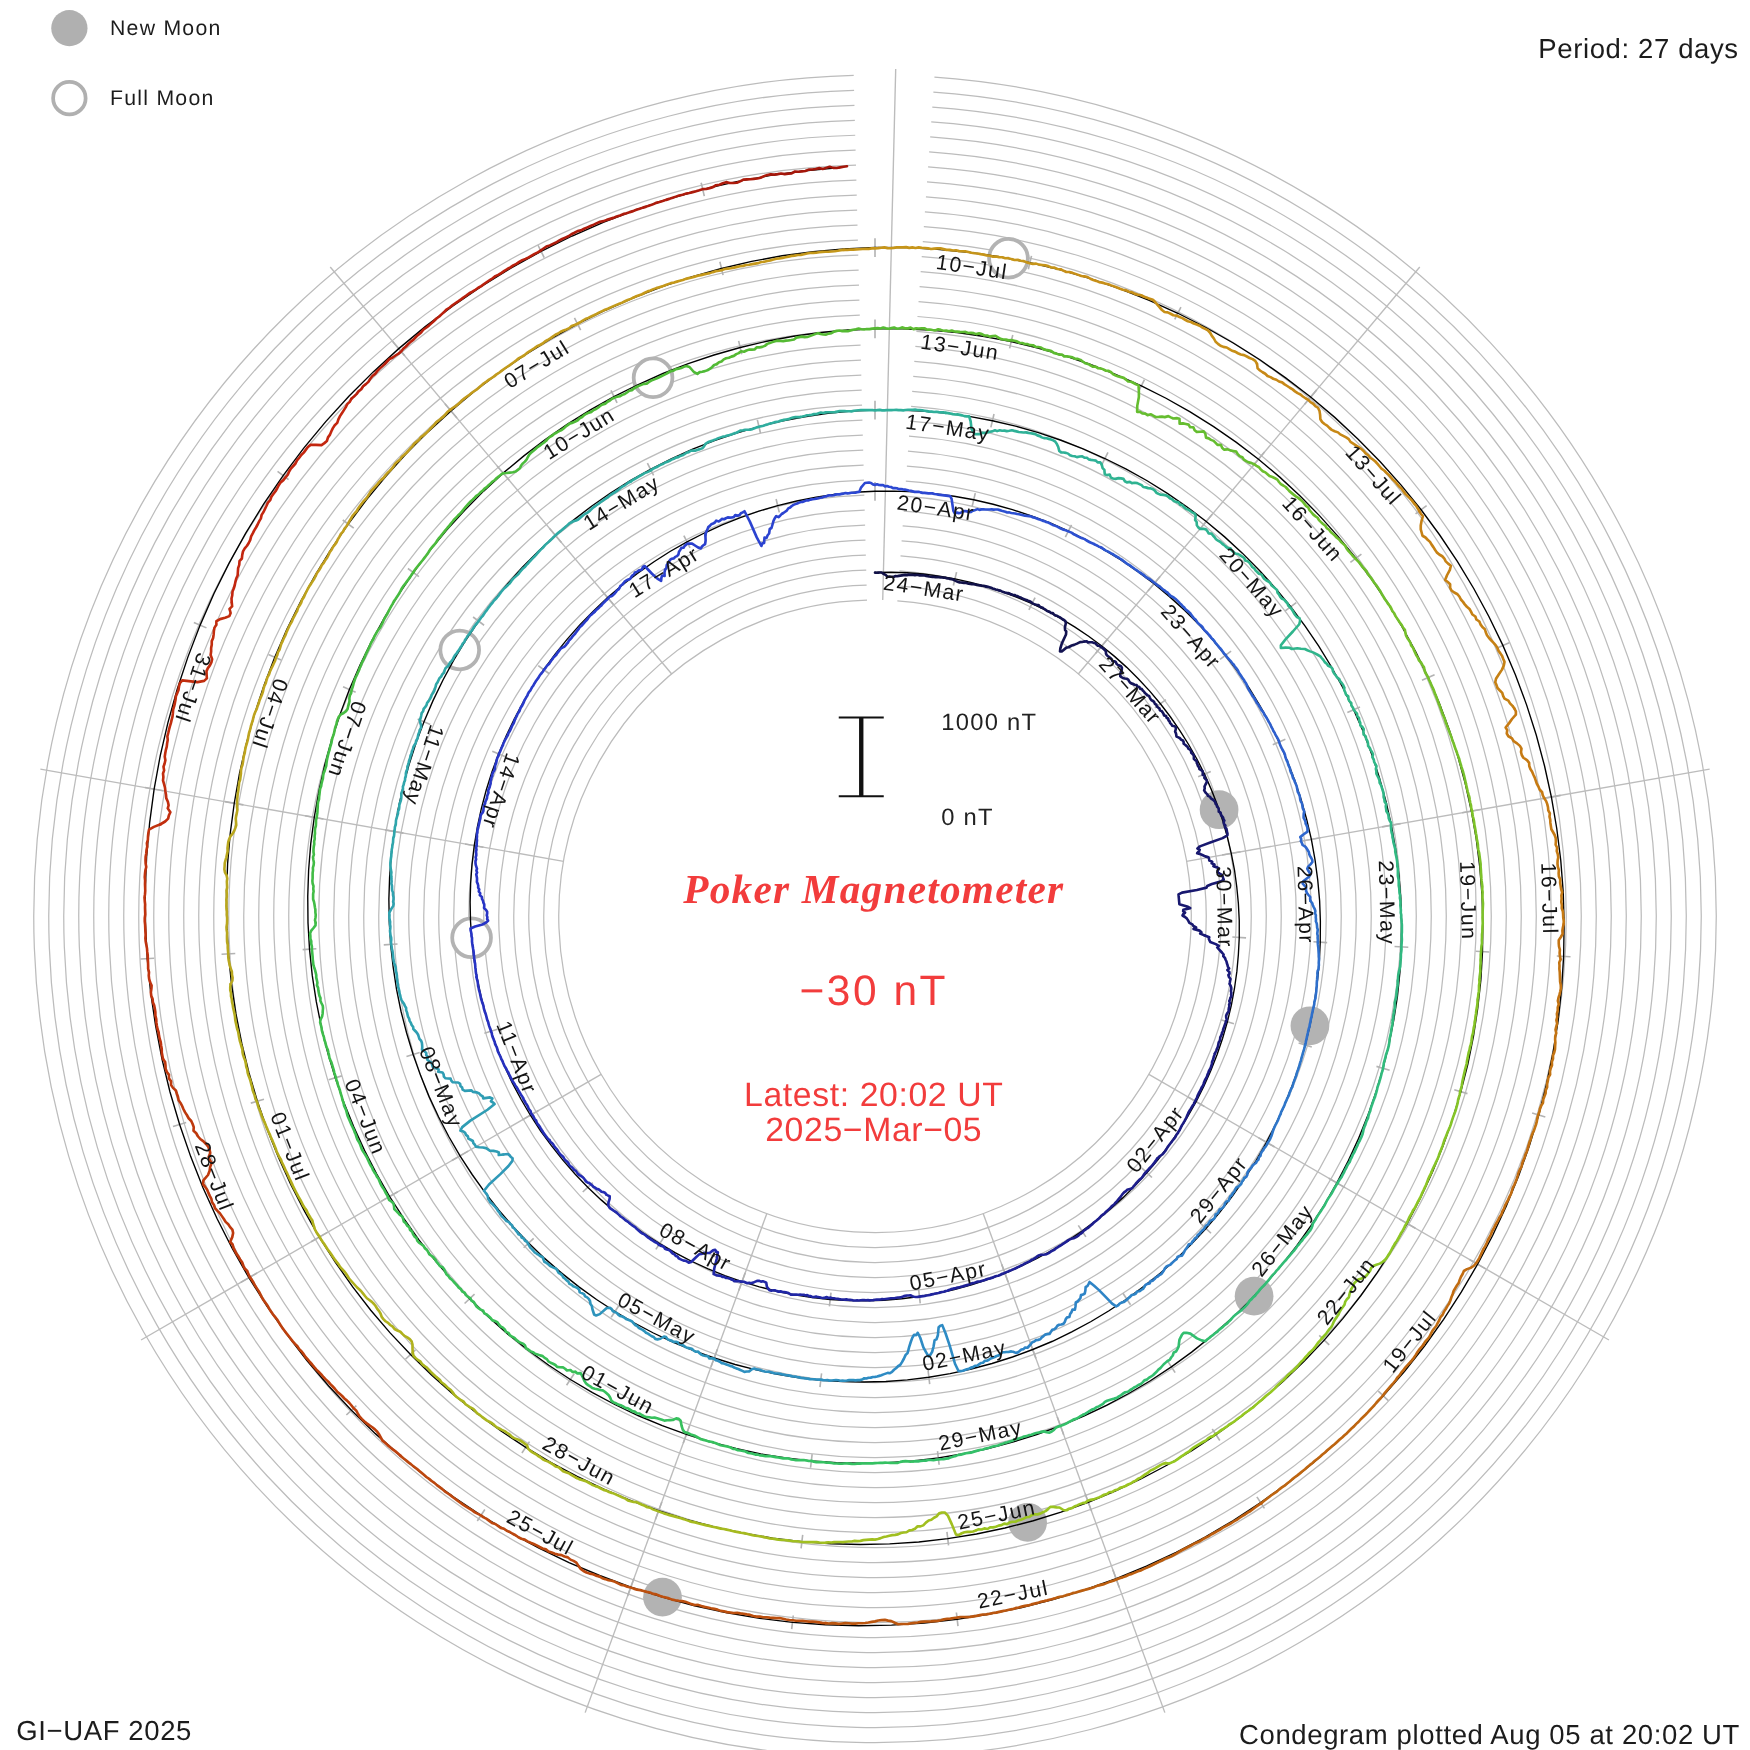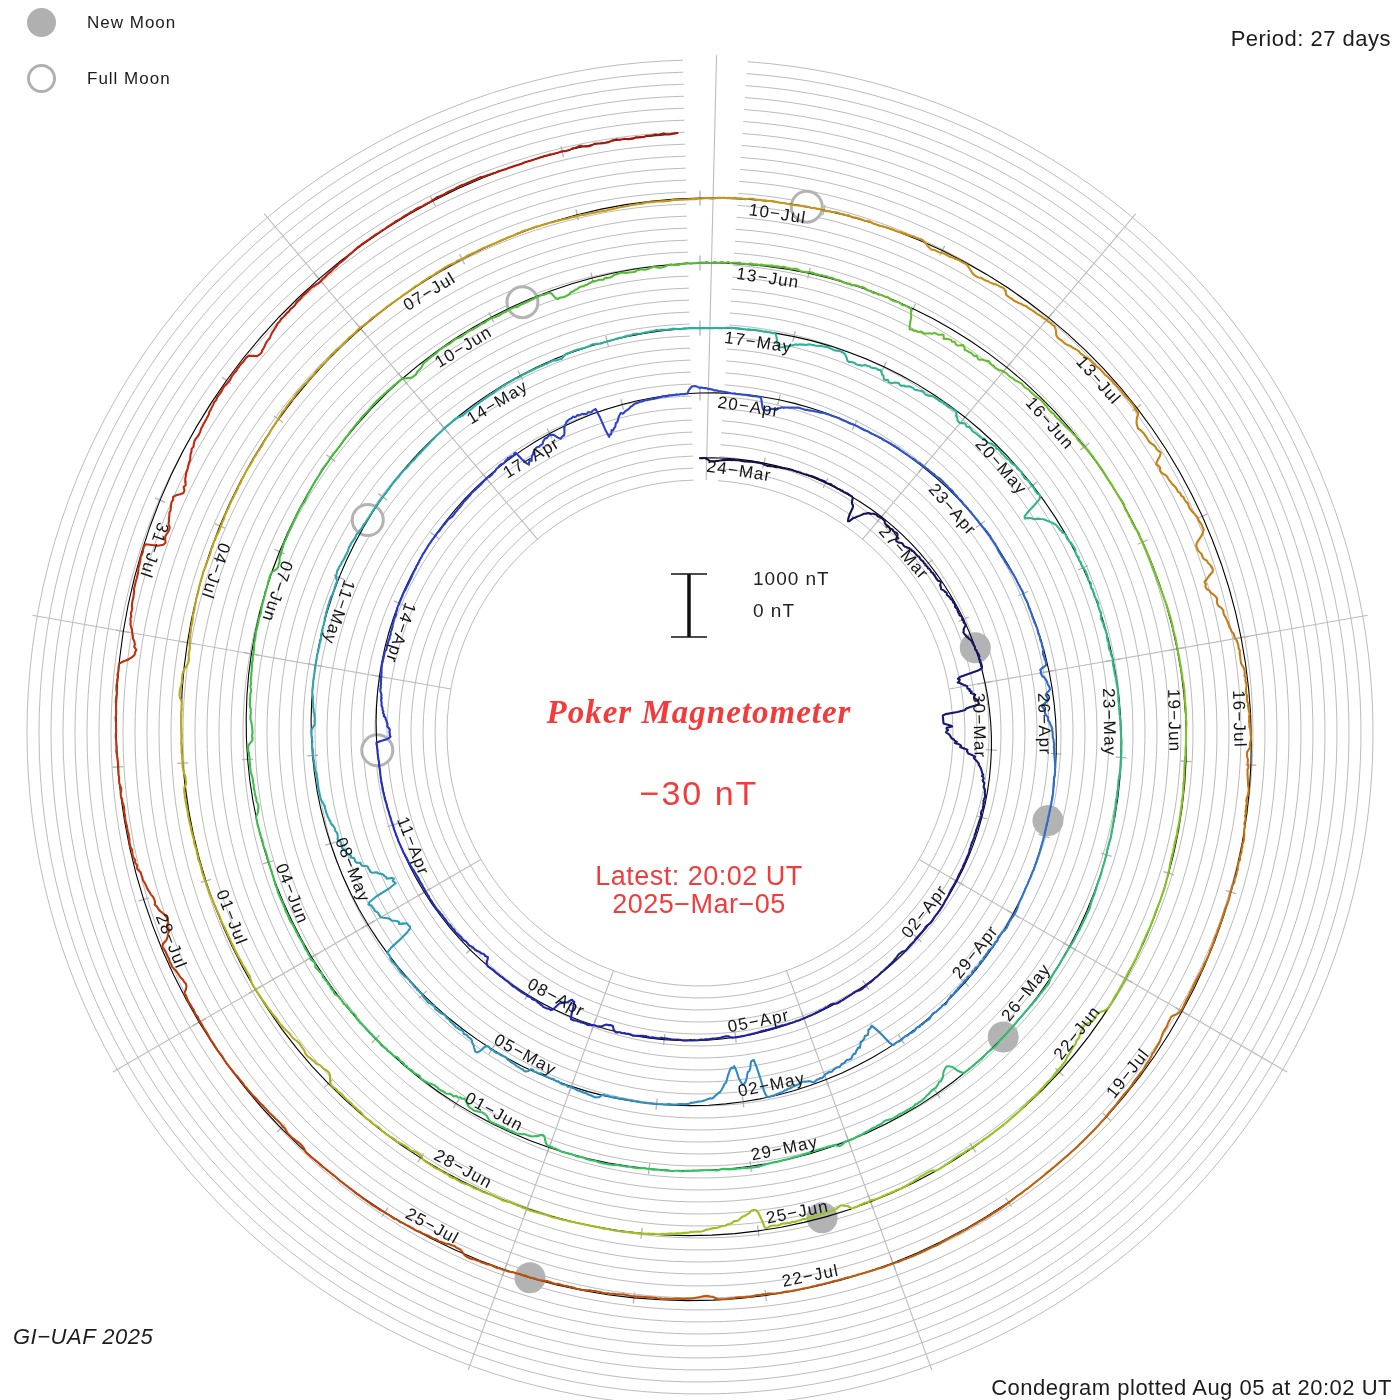--- a/index.html
+++ b/index.html
@@ -1,20 +1,20 @@
 <!DOCTYPE html>
 <html><head>
 <meta charset="utf-8">
 <style>
   html,body{margin:0;padding:0;background:#fff;}
   .stage{position:relative;width:1400px;height:1400px;background:#fff;overflow:hidden;
          font-family:"Liberation Sans",sans-serif;color:#1c1c1c;}
   .stage svg{position:absolute;left:0;top:0;}
   .overlay{position:absolute;white-space:nowrap;}
-  .legend-row{position:absolute;left:27px;display:flex;align-items:center;gap:31px;}
+  .legend-row{position:absolute;left:41px;display:flex;align-items:center;gap:18px;}
   .legend-row .moon{width:29px;height:29px;border-radius:50%;}
   .moon.new{background:#b0b0b0;}
   .moon.full{background:#fff;border:3px solid #b0b0b0;box-sizing:border-box;}
   .legend-label{font-size:17px;letter-spacing:1px;color:#1c1c1c;}
   .corner{font-size:22px;letter-spacing:0.5px;color:#1c1c1c;}
   .scale-label{font-size:19px;letter-spacing:1px;color:#222;margin-left:34px;}
   .center-text{left:699px;transform:translateX(-50%);text-align:center;color:#f23c3c;}
   .cm-title{font-family:"Liberation Serif",serif;font-style:italic;font-weight:600;font-size:33px;letter-spacing:1px;}
   .cm-baseline{font-size:34px;letter-spacing:2px;}
   .cm-latest{font-size:27px;letter-spacing:0.5px;}
@@ -365,22 +365,22 @@
     <span class="legend-label">New Moon</span>
   </div>
   <div class="legend-row" style="top:64px;">
     <span class="moon full"></span>
     <span class="legend-label">Full Moon</span>
   </div>
 
   <div class="overlay corner" style="top:26px;right:9px;">Period: 27 days</div>
 
   <div class="overlay scale-label" style="left:719px;top:568px;">1000 nT</div>
-  <div class="overlay scale-label" style="left:719px;top:600px;">0 nT</div>
+  <div class="overlay scale-label" style="left:719px;top:644px;">0 nT</div>
 
   <div class="overlay center-text cm-title" style="top:694px;">Poker Magnetometer</div>
   <div class="overlay center-text cm-baseline" style="top:774px;">−30 nT</div>
   <div class="overlay center-text cm-latest" style="top:861px;">Latest: 20:02 UT</div>
   <div class="overlay center-text cm-latest" style="top:889px;">2025−Mar−05</div>
 
-  <div class="overlay corner" style="left:13px;top:1324px;font-style:italic;">GI−UAF 2025</div>
+  <div class="overlay corner" style="left:13px;top:1372px;">GI−UAF 2025</div>
   <div class="overlay corner" style="right:8px;top:1375px;">Condegram plotted Aug 05 at 20:02 UT</div>
 </div>
 
 </body></html>

